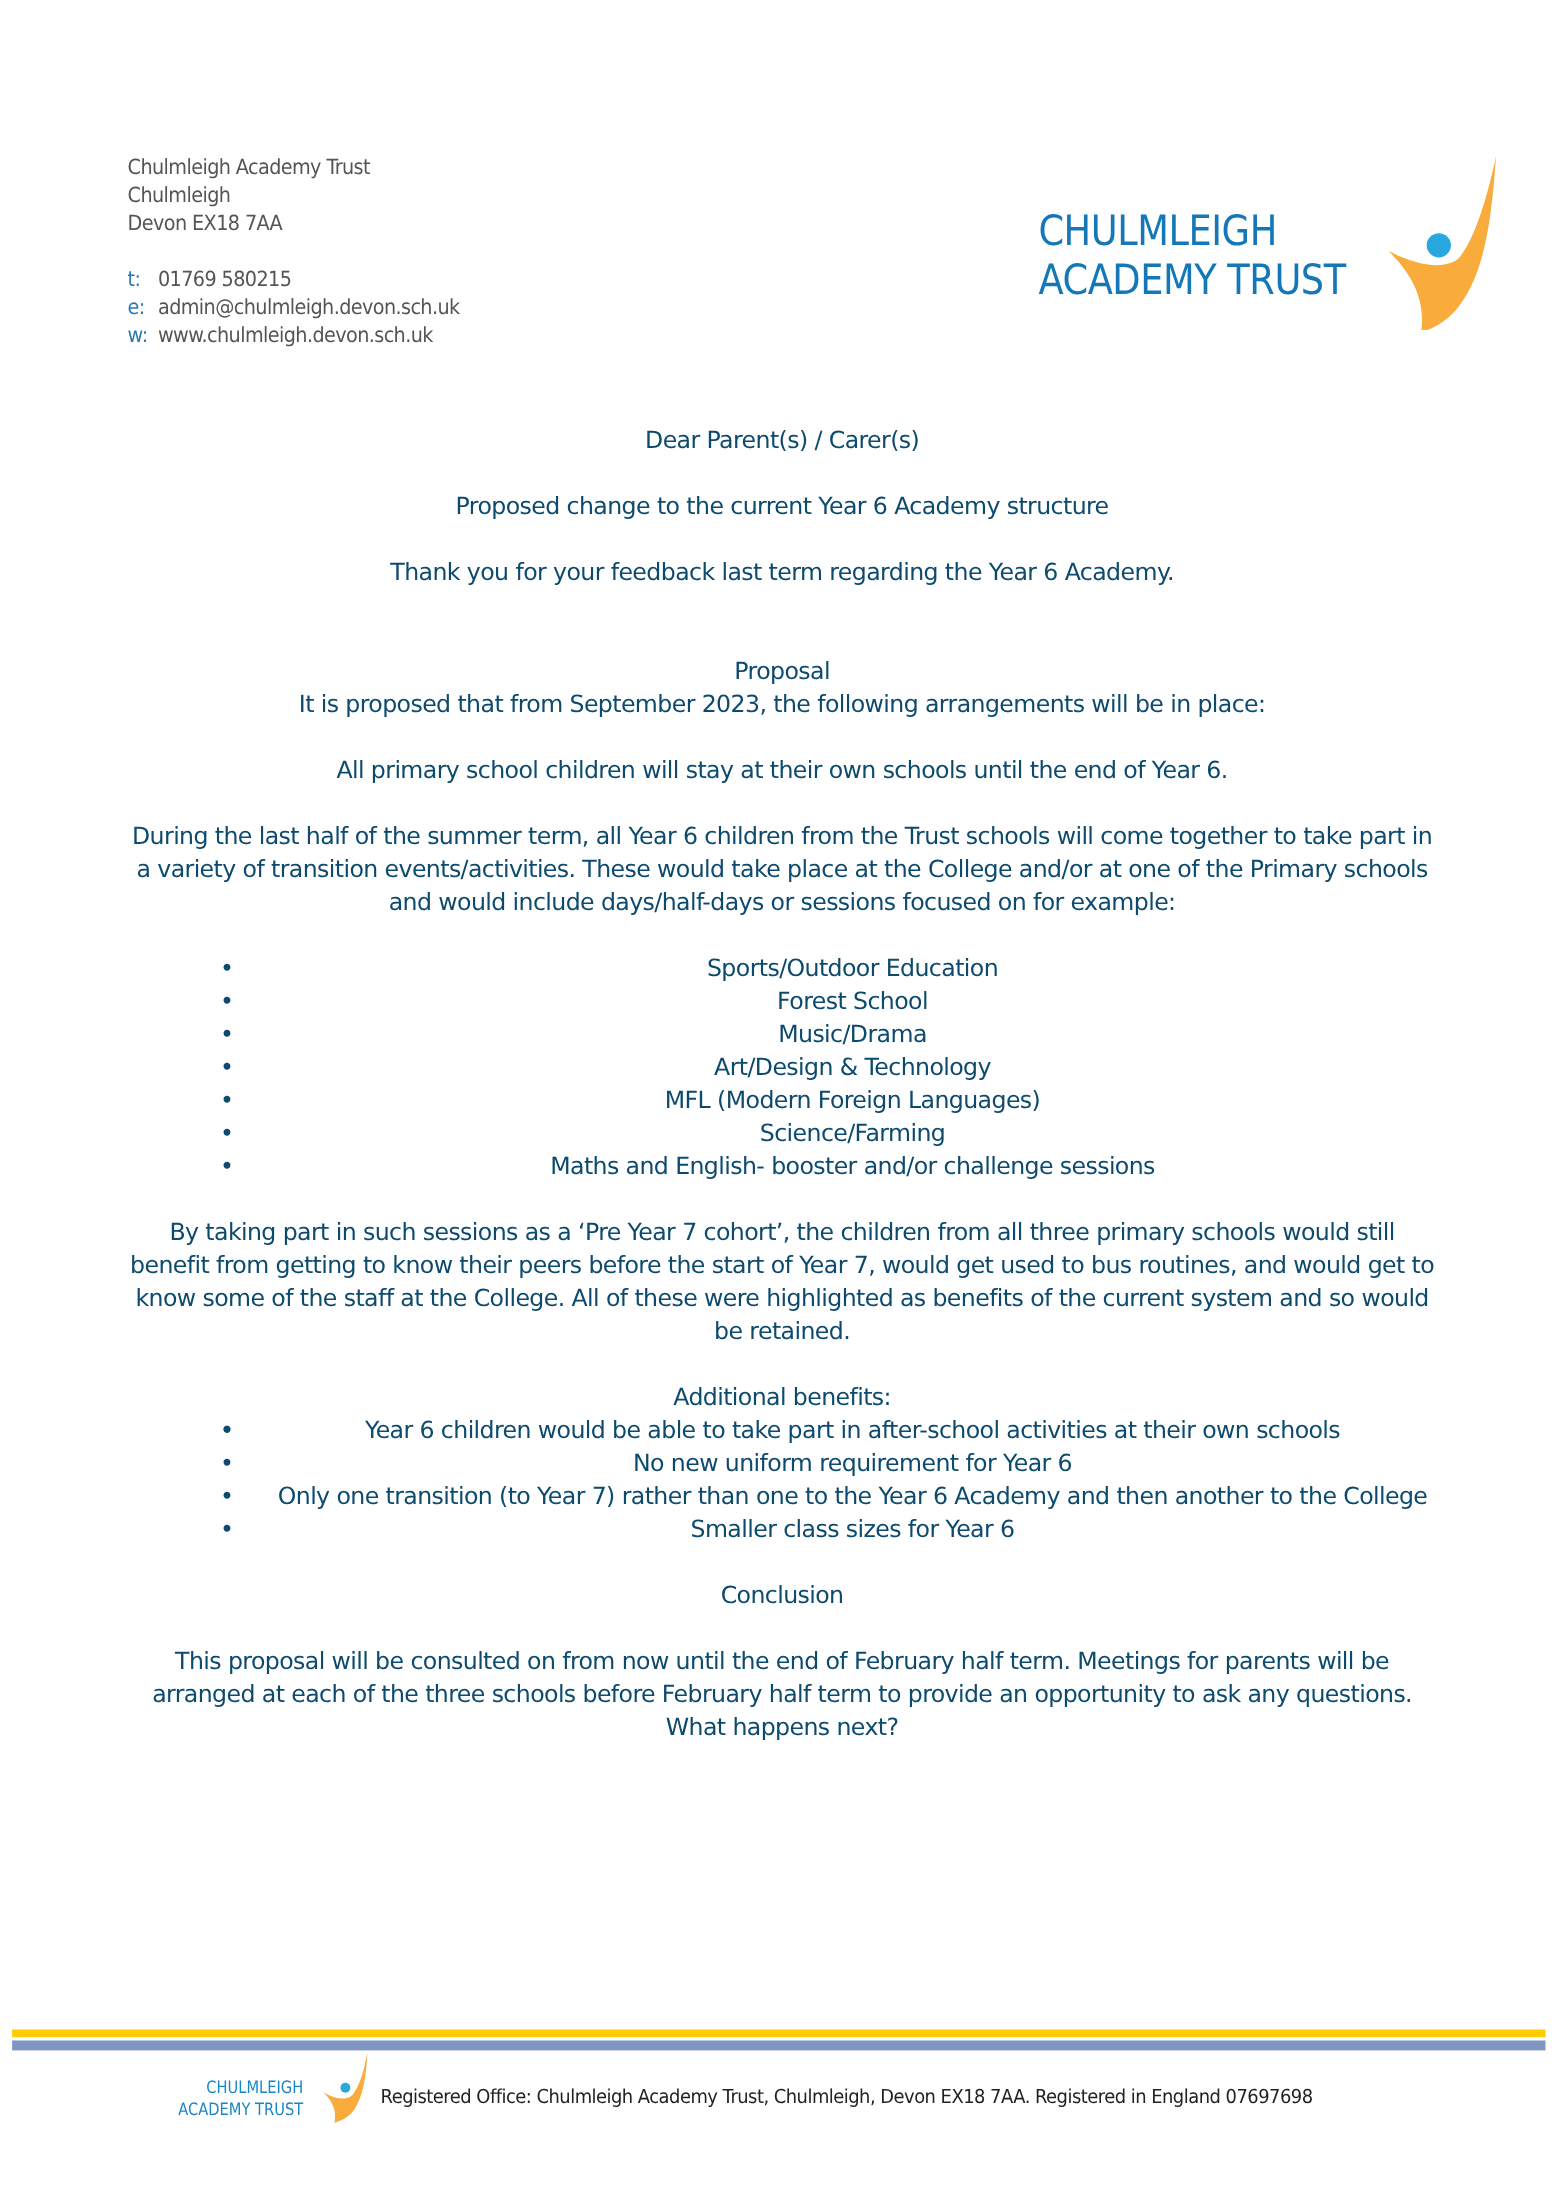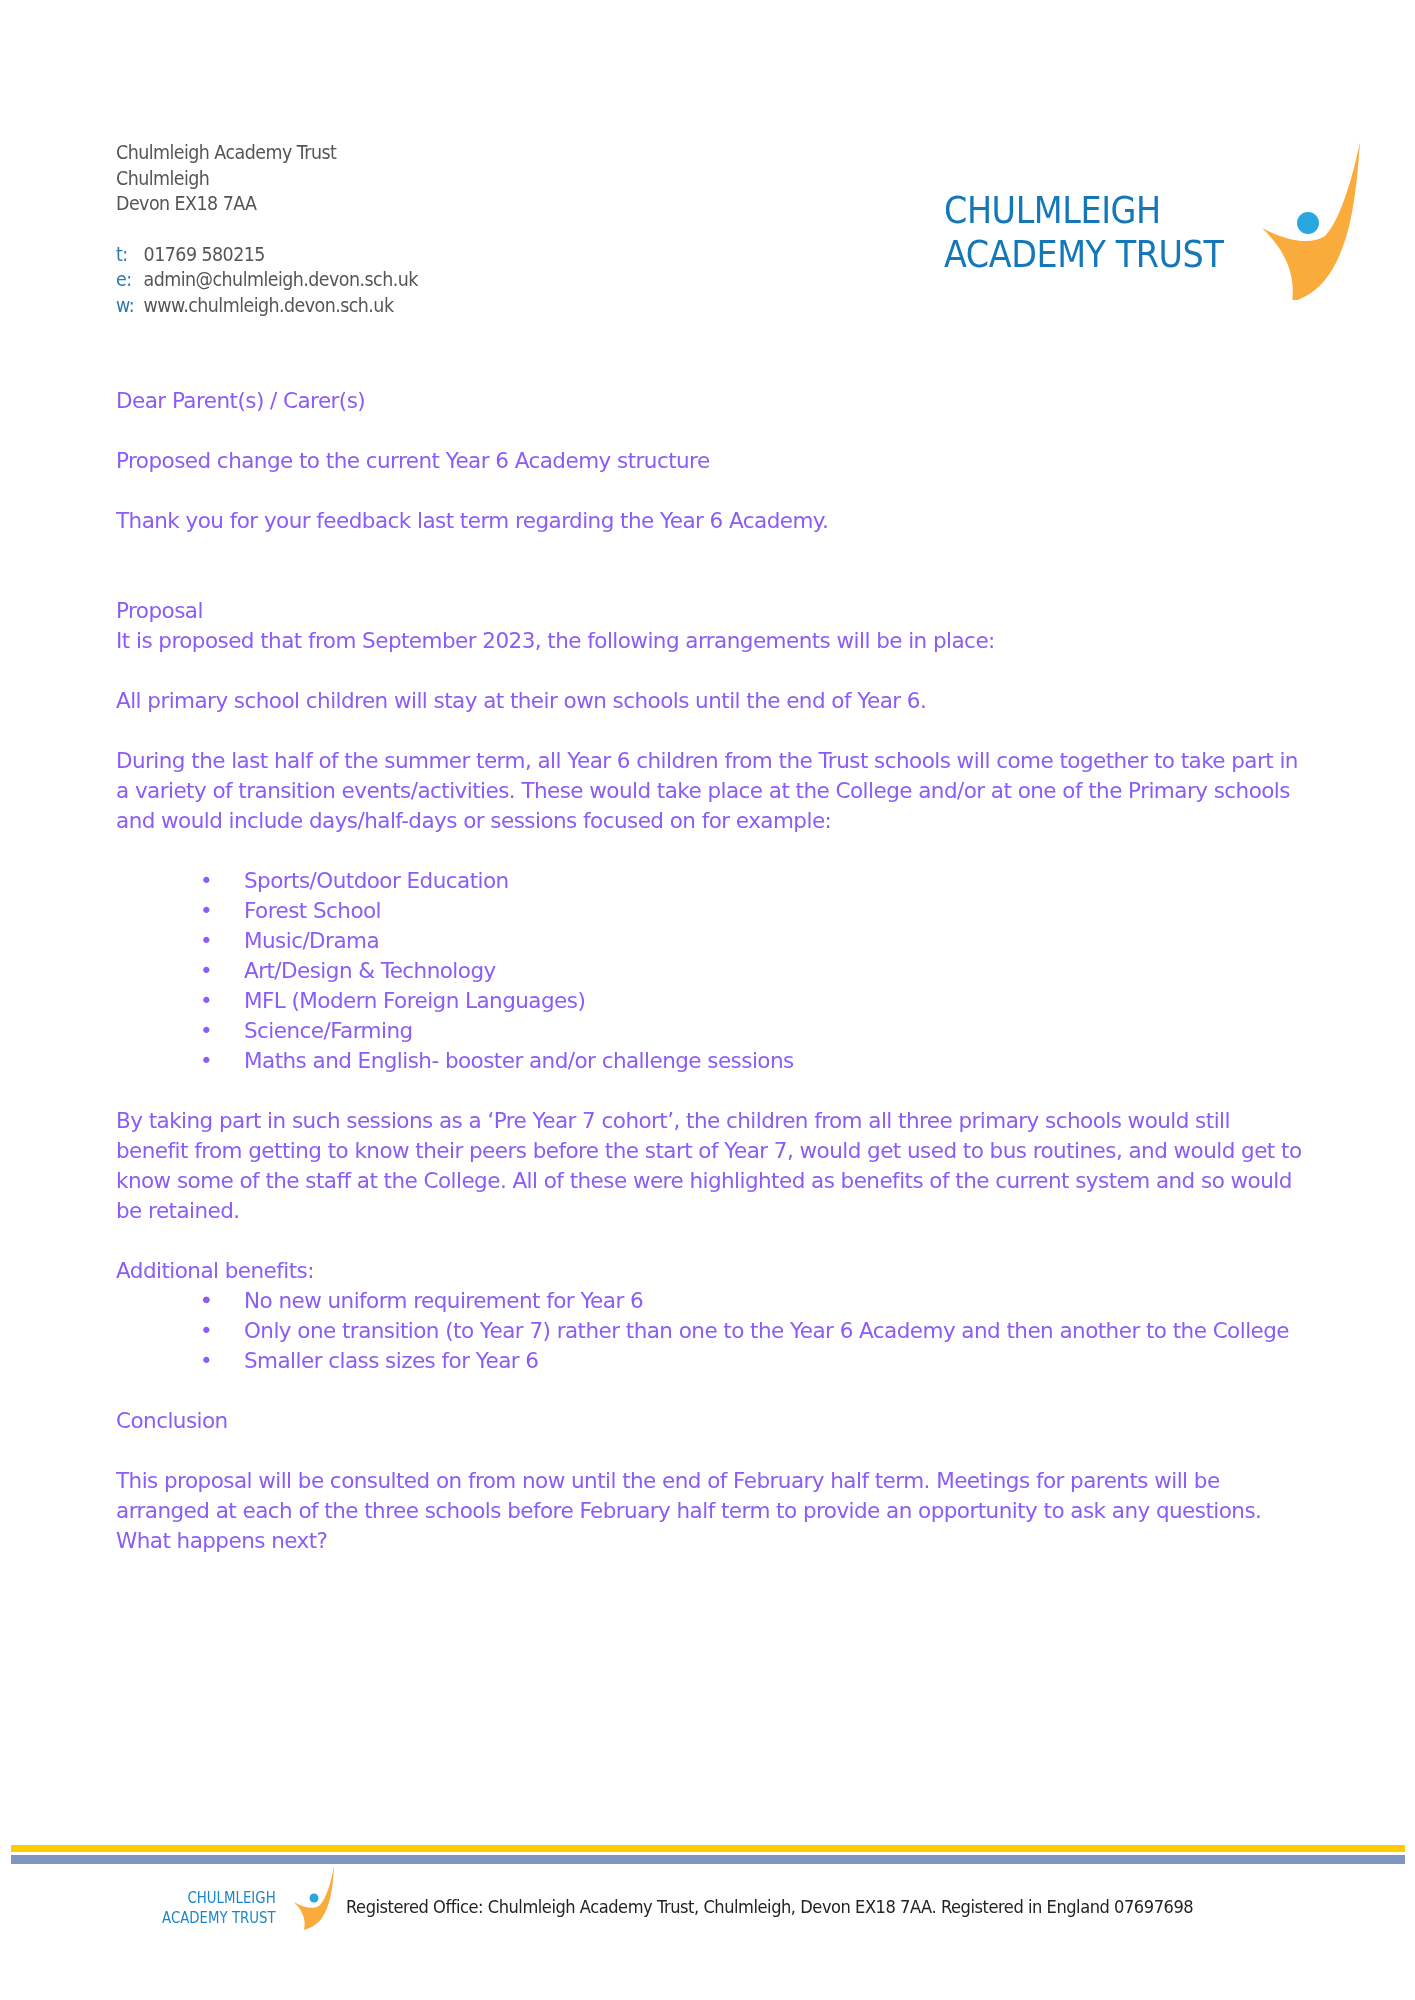--- a/index.html
+++ b/index.html
@@ -15,21 +15,21 @@
 
   
   .logo { left: 940px; top: 140px; width: 420px; height: 160px; }
   .logo-text { position: absolute; left: 4px; top: 48px; color: #1478b8;
                font-size: 38px; line-height: 44px; letter-spacing: -0.5px;
                font-family: "DejaVu Sans", sans-serif; transform: scaleX(0.88); transform-origin: left top; }
   .logo svg { position: absolute; left: 0; top: 0; }
 
   
   .body { left: 116px; top: 386px; width: 1190px; font-size: 21.5px; line-height: 30px;
-          font-family: "DejaVu Sans", sans-serif; letter-spacing: -0.55px; color: #8b5cf6; }
+          font-family: "DejaVu Sans", sans-serif; letter-spacing: -0.55px; color: #0c4a6e; text-align: center; }
   .body p { margin: 0; }
   .body .sp { height: 30px; }
   .body b { font-weight: normal; }
   .body ul { margin: 0; padding: 0; list-style: none; }
   .body ul li { position: relative; padding-left: 128px; }
   .body ul li .bullet { position: absolute; left: 84px; top: 0; }
   .body ul.benefits li { padding-left: 128px; }
 
   
   .bar-yellow { left: 11px; top: 1845px; width: 1394px; height: 7px; background: #ffcc00; }
@@ -94,21 +94,21 @@
     <li><span class="bullet">•</span><span>MFL (Modern Foreign Languages)</span></li>
     <li><span class="bullet">•</span><span>Science/Farming</span></li>
     <li><span class="bullet">•</span><span>Maths and English- booster and/or challenge sessions</span></li>
   </ul>
   <div class="sp"></div>
   <p>By taking part in such sessions as a ‘Pre Year 7 cohort’, the children from all three primary schools would still benefit from getting to know their peers before the start of Year 7, would get used to bus routines, and would get to know some of the staff at the College.  All of these were highlighted as benefits of the current system and so would be retained.</p>
   <div class="sp"></div>
   <p>Additional benefits:</p>
   <ul class="benefits">
     <li><span class="bullet">•</span></li>
-    <li><span class="bullet">•</span></li>
+    <li><span class="bullet">•</span><span>Year 6 children would be able to take part in after-school activities at their own schools</span></li>
     <li><span class="bullet">•</span><span>No new uniform requirement for Year 6</span></li>
     <li><span class="bullet">•</span><span>Only one transition (to Year 7) rather than one to the Year 6 Academy and then another to the College</span></li>
     <li><span class="bullet">•</span><span>Smaller class sizes for Year 6</span></li>
   </ul>
   <div class="sp"></div>
   <p><b>Conclusion</b></p>
   <div class="sp"></div>
   <p>This proposal will be consulted on from now until the end of February half term.  Meetings for parents will be arranged at each of the three schools before February half term to provide an opportunity to ask any questions.</p>
   <p><b>What happens next?</b></p>
 </div>

